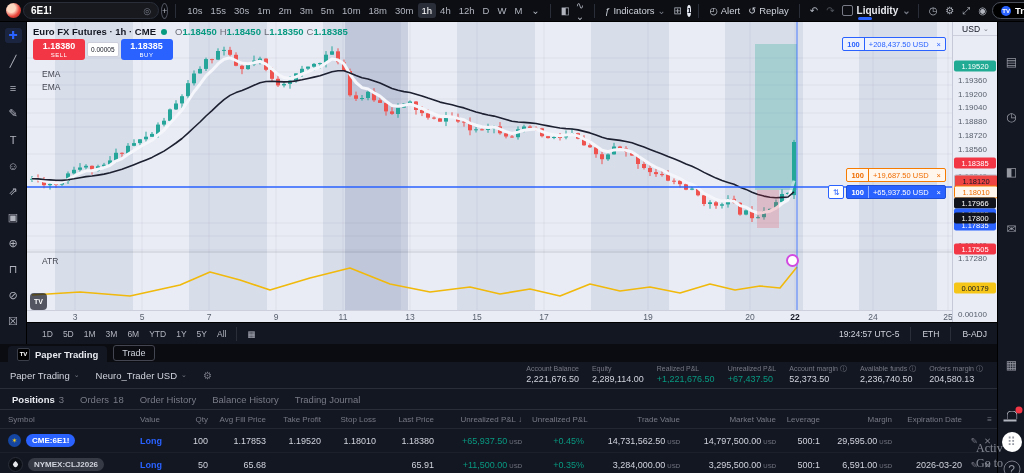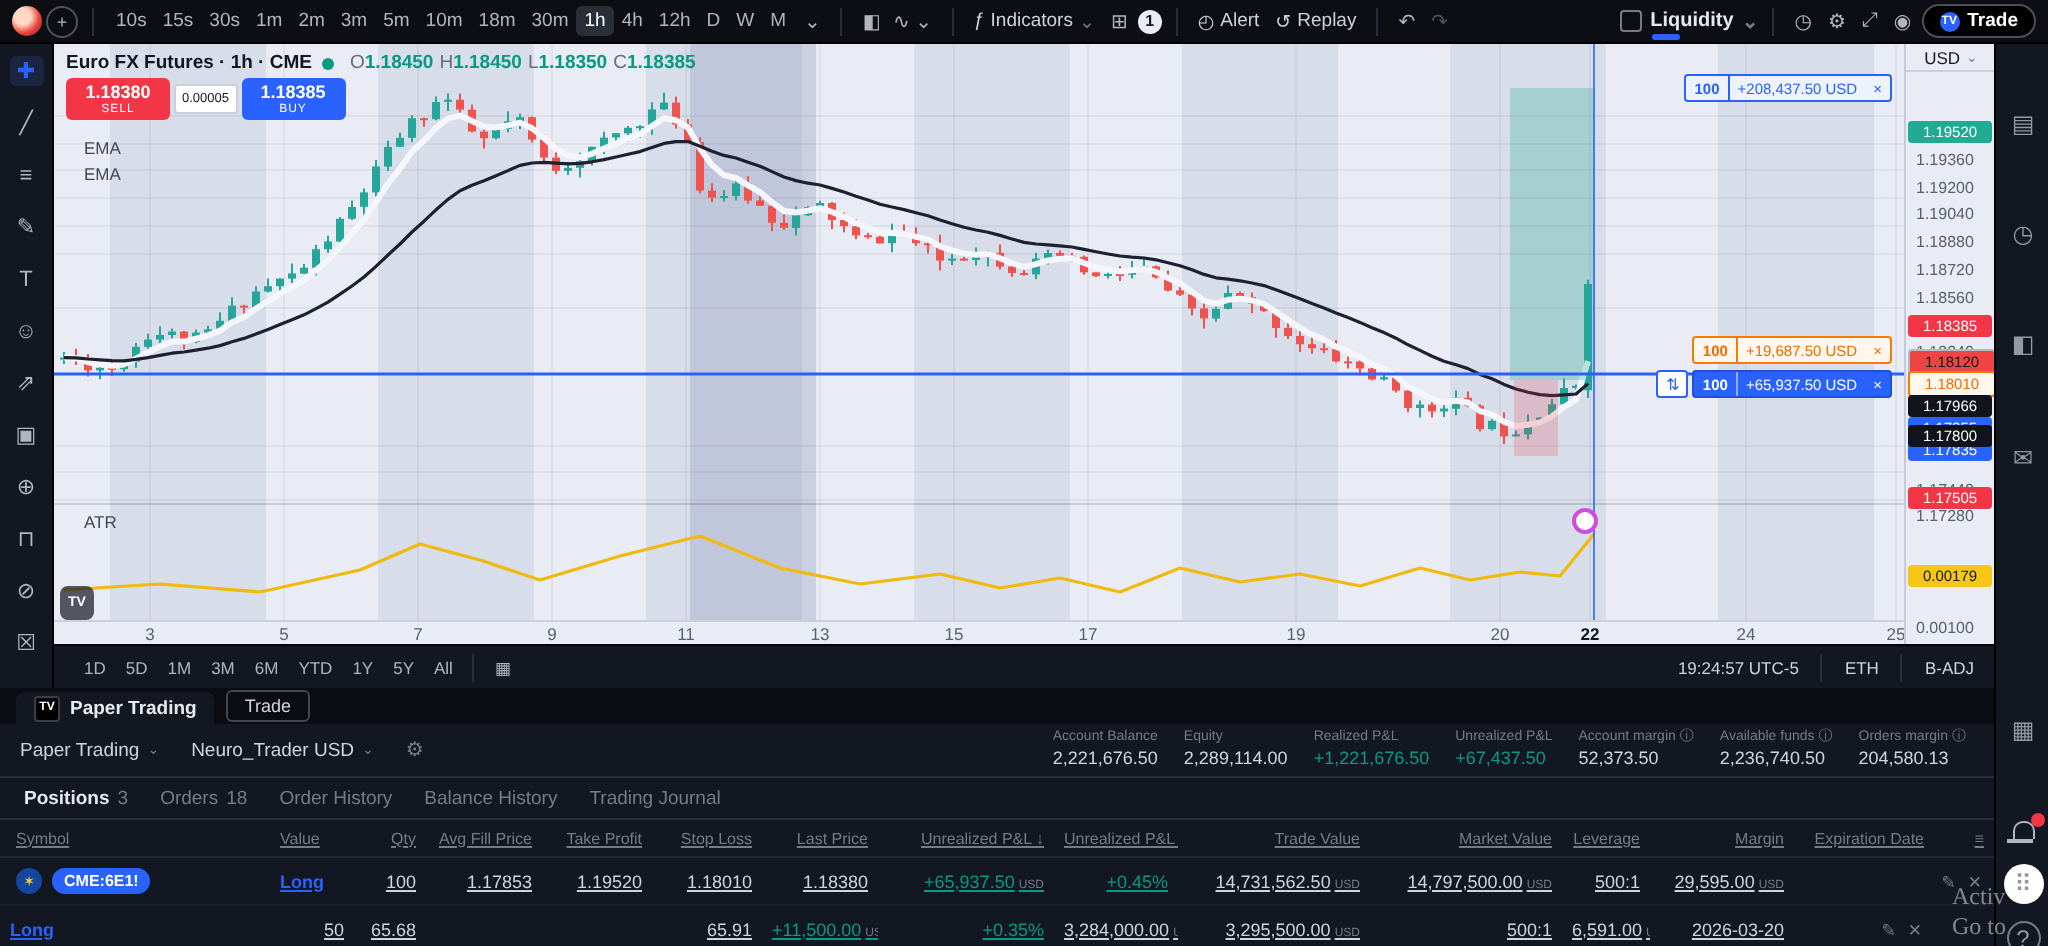--- a/index.html
+++ b/index.html
@@ -88,21 +88,21 @@
   .metric .ml{color:#787b86;font-size:7px;display:flex;gap:2px;align-items:center;}
   .metric .mv{font-size:9px;color:#d1d4dc;}
   .metric .mv.green{color:#089981;}
   #navrow{height:20px;display:flex;align-items:center;padding:0 12px;gap:16px;border-bottom:1px solid #2a2e39;}
   .nav{color:#787b86;font-size:9.5px;display:flex;gap:4px;}
   .nav.active{color:#e8eaf0;font-weight:bold;}
   .nav .cnt{color:#787b86;font-weight:normal;}
   .tgrid{display:grid;grid-template-columns:135px 42px 36px 58px 55px 55px 58px 88px 62px 96px 96px 44px 72px 70px 30px;align-items:center;}
   #thead{height:18px;color:#787b86;font-size:8px;border-bottom:1px solid #232732;}
   .trow{height:23px;font-size:9px;color:#d1d4dc;border-bottom:1px solid #1c202b;}
-  .cell{padding:0 5px;text-align:right;white-space:nowrap;overflow:hidden;text-decoration:underline;}
+  .cell{padding:0 5px;text-align:right;white-space:nowrap;overflow:hidden;}
   .cell.l{text-align:left;}
   .symcell{display:flex;align-items:center;gap:5px;padding-left:8px;}
   .flag-eu{width:13px;height:13px;border-radius:50%;background:#1445a0;color:#ffd617;font-size:7px;display:flex;align-items:center;justify-content:center;flex:0 0 13px;}
   .ic-oil{width:13px;height:13px;border-radius:50%;background:#0b0e14;border:1px solid #2a2e39;display:flex;align-items:center;justify-content:center;flex:0 0 13px;}
   .drop{width:5px;height:5px;background:#e3e5ea;border-radius:0 50% 50% 50%;transform:rotate(45deg);}
   .badge{height:13px;display:flex;align-items:center;padding:0 6px;border-radius:7px;font-size:8px;font-weight:bold;white-space:nowrap;}
   .badge.blue{background:#2962ff;color:#fff;}
   .badge.gray{background:#363a45;color:#d1d4dc;}
   .green{color:#089981;}
   .blue-t{color:#2962ff;font-weight:bold;}
@@ -110,20 +110,24 @@
   .rowicons{display:flex;gap:6px;justify-content:flex-end;color:#787b86;font-size:8.5px;padding-right:6px;}
   #wmark{left:976px;top:441px;width:48px;overflow:hidden;color:rgba(222,226,235,.55);font-size:12px;line-height:1.25;white-space:nowrap;z-index:50;pointer-events:none;font-family:Liberation Serif, serif;}
 </style>
 </head>
 <body>
 
 <div id="stage">
 
   <div id="topbar" class="abs">
     <div class="avatar"></div>
+    <div class="symbox">
+      <span>6E1!</span>
+      <span class="mini">◎</span>
+    </div>
     <div class="circle-btn">+</div>
     <div class="sep"></div>
     <div id="tflist" style="display:flex;align-items:center;">
         <span class="tf">10s</span>
         <span class="tf">15s</span>
         <span class="tf">30s</span>
         <span class="tf">1m</span>
         <span class="tf">2m</span>
         <span class="tf">3m</span>
         <span class="tf">5m</span>
@@ -724,20 +728,26 @@
           <div class="cell">14,797,500.00<span class="ccy">USD</span></div>
           <div class="cell">500:1</div>
           <div class="cell">29,595.00<span class="ccy">USD</span></div>
           <div class="cell"></div>
           <div class="rowicons">
             <span>✎</span>
             <span>✕</span>
           </div>
         </div>
         <div class="tgrid trow">
+          <div class="symcell">
+            <span class="ic-oil">
+              <span class="drop"></span>
+            </span>
+            <span class="badge gray">NYMEX:CLJ2026</span>
+          </div>
           <div class="cell l blue-t">Long</div>
           <div class="cell">50</div>
           <div class="cell">65.68</div>
           <div class="cell"></div>
           <div class="cell"></div>
           <div class="cell">65.91</div>
           <div class="cell green">+11,500.00<span class="ccy">USD</span></div>
           <div class="cell green">+0.35%</div>
           <div class="cell">3,284,000.00<span class="ccy">USD</span></div>
           <div class="cell">3,295,500.00<span class="ccy">USD</span></div>

